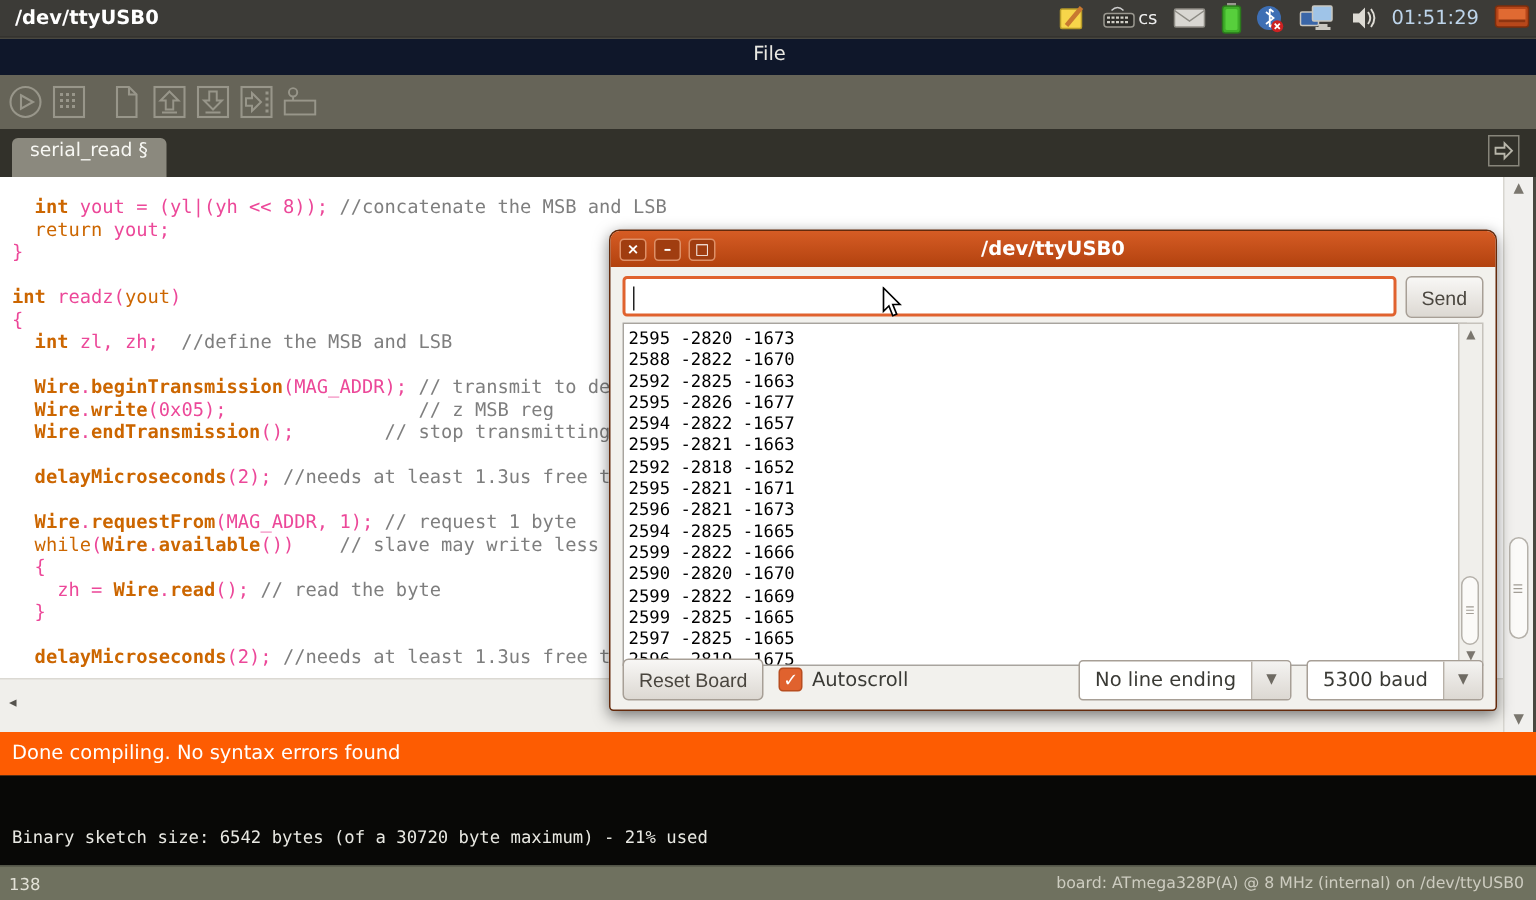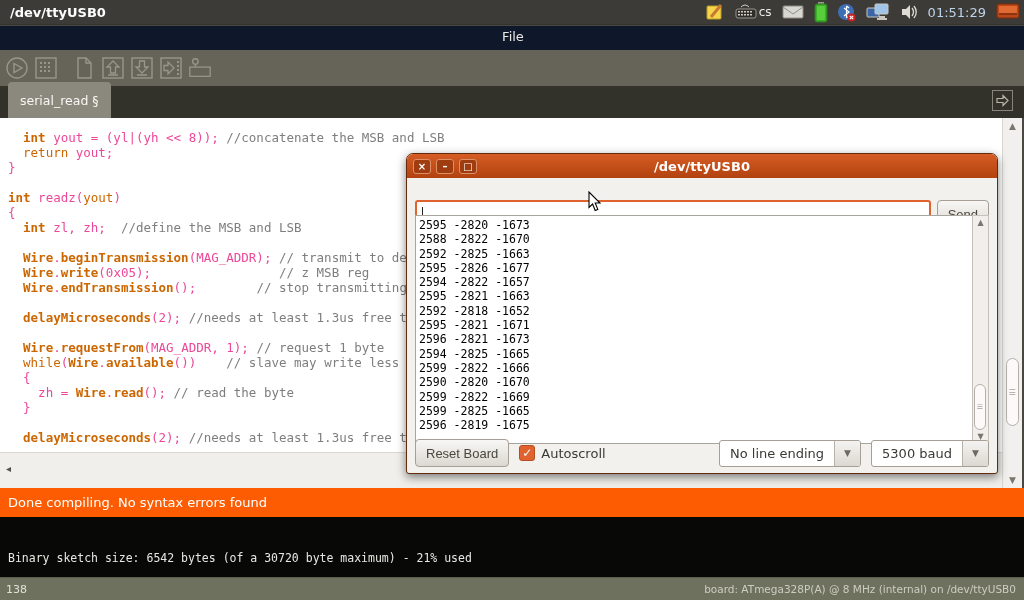--- a/index.html
+++ b/index.html
@@ -24,22 +24,22 @@
 
   
   .toolbar { position:absolute; left:0; top:50px; width:1024px; height:36px;
              background:#666458; display:flex; align-items:center; gap:5px; padding-left:5px; }
   .tool-btn { width:24px; height:24px; display:flex; align-items:center; justify-content:center; }
   .tool-btn.gap { margin-left:9px; }
   .tool-btn svg { display:block; }
 
   
   .tab-bar { position:absolute; left:0; top:86px; width:1024px; height:32px; background:#32312a; }
-  .tab { position:absolute; left:8px; bottom:0; height:36px; padding:0 12px;
-         background:#8b897e; color:#f7f7f3; font-size:12.5px; display:flex; align-items:center;
+  .tab { position:absolute; left:8px; bottom:0; height:26px; padding:0 12px;
+         background:#8b897e; color:#f7f7f3; font-size:12.5px; display:flex; 
          border-radius:4px 4px 0 0; }
   .tab-menu-btn { position:absolute; right:11px; top:4px; width:21px; height:21px;
                   border:1px solid #87857a; display:flex; align-items:center; justify-content:center; }
 
   
   .editor { position:absolute; left:0; top:118px; width:1002px; height:334px; background:#ffffff;
             overflow:hidden; padding:12px 0 0 8px; }
   .code-line { font-family:"DejaVu Sans Mono","Liberation Mono",monospace; font-size:12.5px;
                line-height:15px; white-space:pre; color:#000; }
   .code-line .k { color:#cc6600; font-weight:bold; }
@@ -68,21 +68,21 @@
                    box-shadow:0 3px 10px rgba(0,0,0,.5); z-index:10; }
   .sw-titlebar { position:absolute; left:0; top:0; width:100%; height:24px;
                  background:linear-gradient(#d65c24,#b2420f);
                  border-radius:6px 6px 0 0; display:flex; align-items:center; }
   .sw-controls { display:flex; gap:5px; padding-left:6px; }
   .sw-btn { width:18px; height:15px; background:#a03d10; border:1px solid #dd9068;
             border-radius:3px; color:#fff; font-size:10px; font-weight:bold; line-height:13px;
             text-align:center; }
   .sw-title { position:absolute; left:0; right:0; text-align:center; color:#fff;
               font-weight:bold; font-size:13px; pointer-events:none; }
-  .sw-input-row { position:absolute; left:8px; right:8px; top:46px; height:28px; display:flex; gap:6px; }
+  .sw-input-row { position:absolute; left:8px; right:8px; top:30px; height:28px; display:flex; gap:6px; }
   .sw-input { flex:1; height:27px; background:#fff; border:2px solid #e0622e; border-radius:3px;
               padding:0 5px; font-size:13px; color:#000; position:relative; }
   .sw-caret { position:absolute; left:5px; top:5px; width:1px; height:16px; background:#222; }
   .btn { background:linear-gradient(#f8f7f5,#dcd8d2); border:1px solid #a79f96; border-radius:4px;
          color:#4a463f; font-size:13px; padding:0 10px; height:28px; }
   .sw-list { position:absolute; left:8px; top:61px; width:563px; height:229px; background:#fff;
              border:1px solid #a8a49e; overflow:hidden; padding:2px 0 0 3px; }
   .serial-row { font-family:"DejaVu Sans Mono","Liberation Mono",monospace; font-size:11.5px;
                 line-height:14.3px; color:#000; white-space:pre; }
   .sw-vscroll { position:absolute; right:8px; top:61px; width:17px; height:229px;
@@ -339,20 +339,21 @@
         <div class="serial-row">2594 -2822 -1657</div>
         <div class="serial-row">2595 -2821 -1663</div>
         <div class="serial-row">2592 -2818 -1652</div>
         <div class="serial-row">2595 -2821 -1671</div>
         <div class="serial-row">2596 -2821 -1673</div>
         <div class="serial-row">2594 -2825 -1665</div>
         <div class="serial-row">2599 -2822 -1666</div>
         <div class="serial-row">2590 -2820 -1670</div>
         <div class="serial-row">2599 -2822 -1669</div>
         <div class="serial-row">2599 -2825 -1665</div>
+        <div class="serial-row">2597 -2825 -1665</div>
         <div class="serial-row">2596 -2819 -1675</div>
       </div>
     <div class="sw-vscroll">
       <span class="arr-up">▲</span>
       <span class="arr-dn">▼</span>
       <div class="thumb">☰</div>
     </div>
     <div class="sw-bottom">
       <button class="btn">Reset Board</button>
       <span class="autoscroll-box">✓</span>

